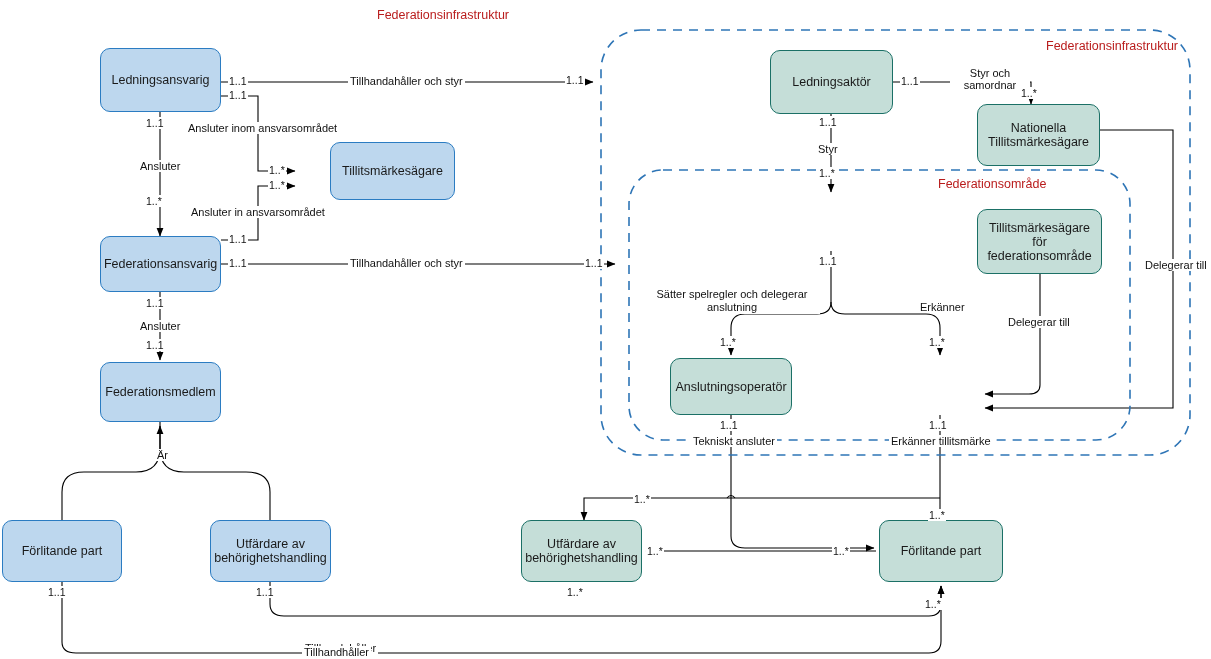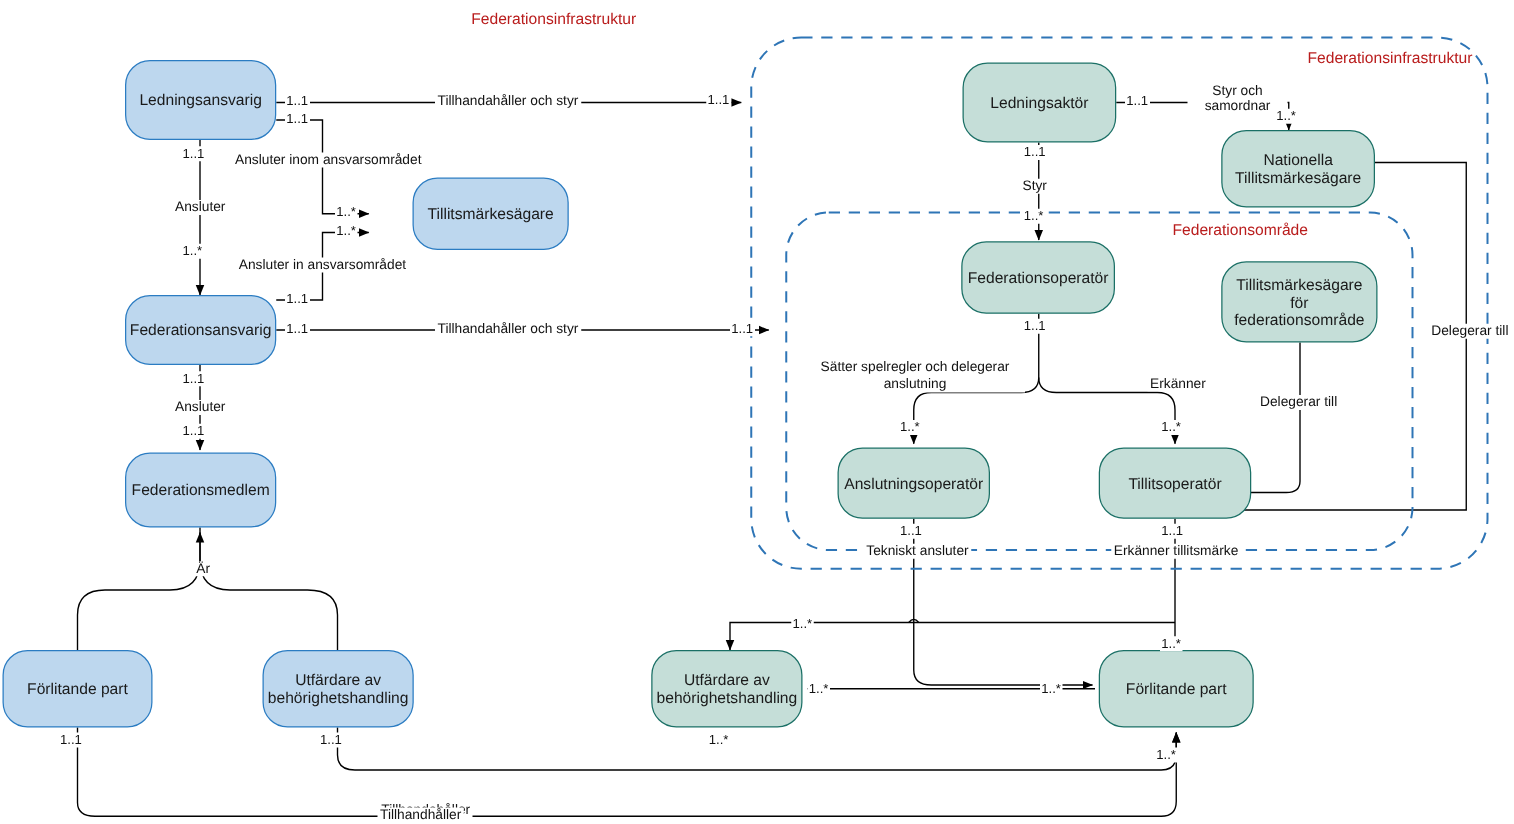--- a/index.html
+++ b/index.html
@@ -7,21 +7,21 @@
     position:relative;
     width:1211px;height:659px;
     background:#ffffff;
     font-family:"Liberation Sans","DejaVu Sans",sans-serif;
     overflow:hidden;
   }
   svg.layer{position:absolute;left:0;top:0;width:1211px;height:659px;}
   .node{
     position:absolute;
     box-sizing:border-box;
-    border-radius:20px;
+    border-radius:10px;
     display:flex;align-items:center;justify-content:center;
     text-align:center;
     font-size:12.5px;
     line-height:14px;
     color:#1a1a1a;
     padding:12px 4px;
     z-index:3;
   }
   .node.blue{background:#bdd7ee;border:1.6px solid #2b7cc2;}
   .node.green{background:#c5ded8;border:1.6px solid #1b7066;}
@@ -140,35 +140,29 @@
   </div>
 
   <div class="node green" style="left:770px;top:50px;width:123px;height:64px;">
     <span>Ledningsaktör</span>
   </div>
 
   <div class="node green" style="left:977px;top:104px;width:123px;height:62px;">
     <span>Nationella Tillitsmärkesägare</span>
   </div>
 
-  <div class="node green" style="left:769px;top:193px;width:123px;height:58px;">
-    <span>Federationsoperatör</span>
-  </div>
 
   <div class="node green" style="left:977px;top:209px;width:125px;height:65px;">
     <span>Tillitsmärkesägare för federationsområde</span>
   </div>
 
   <div class="node green" style="left:670px;top:358px;width:122px;height:57px;">
     <span>Anslutningsoperatör</span>
   </div>
 
-  <div class="node green" style="left:879px;top:358px;width:122px;height:57px;">
-    <span>Tillitsoperatör</span>
-  </div>
 
   <div class="node green" style="left:521px;top:520px;width:121px;height:62px;">
     <span>Utfärdare av behörighetshandling</span>
   </div>
 
   <div class="node green" style="left:879px;top:520px;width:124px;height:62px;">
     <span>Förlitande part</span>
   </div>
 
   <div class="region-label" style="left:377px;top:8px;">Federationsinfrastruktur</div>

